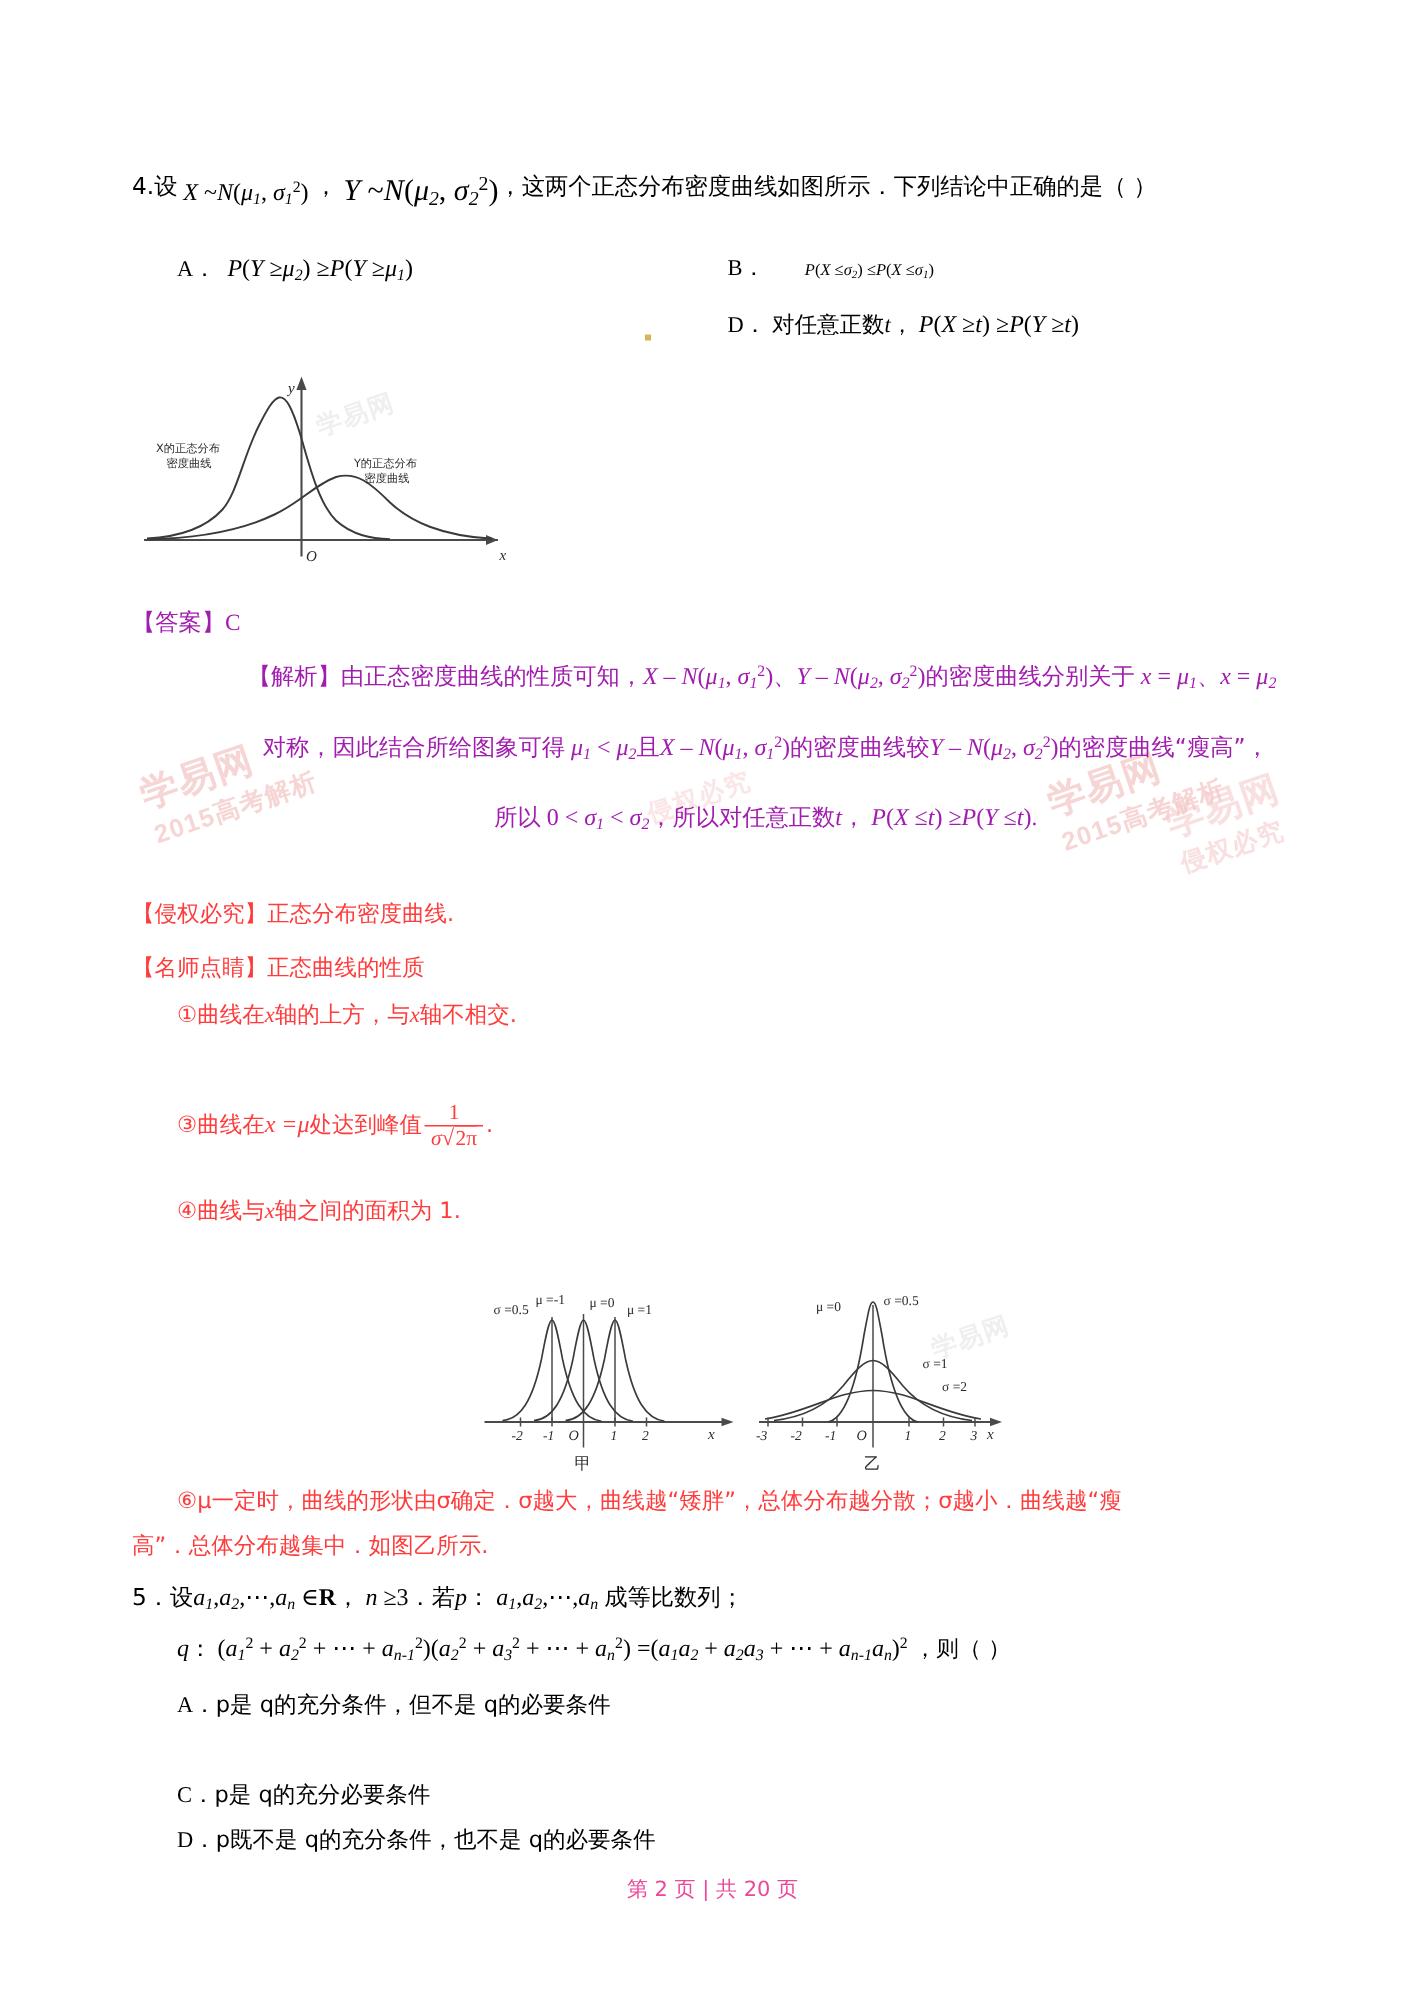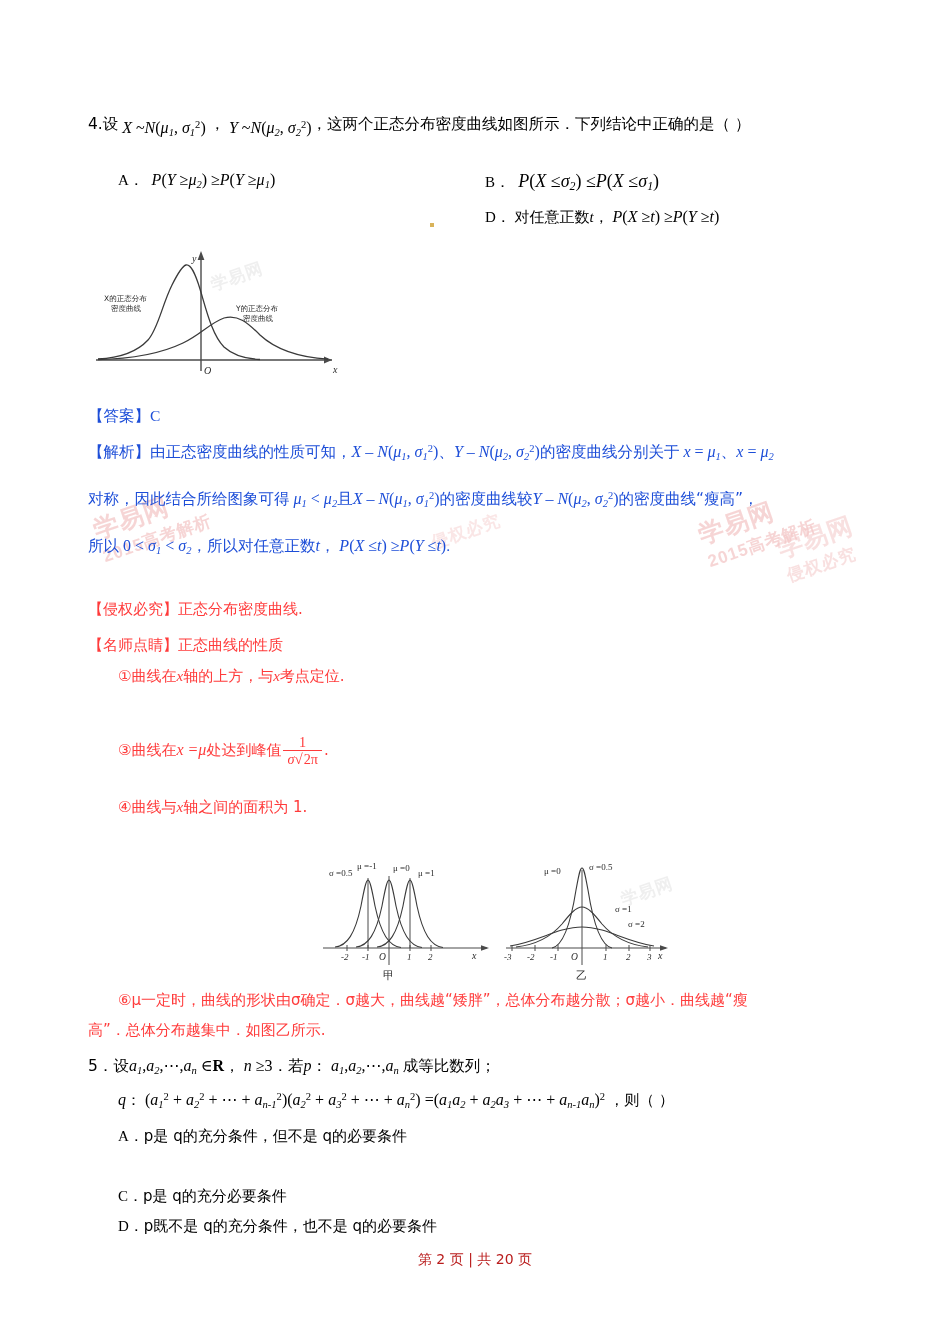--- a/index.html
+++ b/index.html
@@ -36,21 +36,21 @@
   .wm .sub { font-size: 17px; }
   .wm-row { display:block; }
   .wm-grey { color:#eeeeee; }
 
   
   .blk {
     position: absolute;
     line-height: 1.5;
   }
   .q-main { font-size: 15.5px; }
-  .red { color: #1d4ed8; }
+  .red { color: #a21caf; text-align: center; }
   .red-soft { color: #ff3b3b; }
   .mi { font-family: "Liberation Serif", serif; font-style: italic; }
   .up { font-family: "Liberation Serif", serif; font-style: normal; }
   .sub-s { font-size: .66em; vertical-align: -0.28em; font-style: italic;}
   .sup-s { font-size: .66em; vertical-align: 0.5em; font-style: normal;}
   .opt-label { font-family: "Liberation Serif", serif; }
   .han { font-family: "DejaVu Sans", "Liberation Sans", sans-serif; }
 
   .frac {
     display: inline-block;
@@ -64,21 +64,21 @@
   .frac .den { display:block; padding: 0 4px;}
 
   .sqrt { border-top: 1px solid currentColor; padding-left:1px;}
 
   
   .footer {
     position: absolute;
     width: 100%;
     text-align: center;
     font-size: 14px;
-    color: #b91c1c;
+    color: #ec4899;
   }
 
   svg { display: block; }
 </style>
 </head>
 <body>
 
 <div class="page">
 
   <div class="wm" style="left:95px; top:495px;">
@@ -102,34 +102,34 @@
   <div class="wm wm-grey" style="left:620px; top:880px; opacity:.9;">
     <span class="wm-row"><span class="sub">学易网</span></span>
   </div>
 
   <div class="blk q-main" style="left:88px; top:112px; width:830px;">
     <span class="han">4.</span><span class="han">设</span>
     <span style="display:inline-block; vertical-align:-4px; font-size:16px;">
       <i class="mi">X</i> <span class="up">~</span><i class="mi">N</i>(<i class="mi">μ</i><span class="sub-s">1</span>, <i class="mi">σ</i><span class="sub-s">1</span><span class="sup-s">2</span>)
     </span>
     <span class="han">，</span>
-    <span style="display:inline-block; vertical-align:-4px; font-size:16px;">
+    <span style="display:inline-block; vertical-align:-4px; font-size:20px;">
       <i class="mi">Y</i> <span class="up">~</span><i class="mi">N</i>(<i class="mi">μ</i><span class="sub-s">2</span>, <i class="mi">σ</i><span class="sub-s">2</span><span class="sup-s">2</span>)
     </span><span class="han">，这两个正态分布密度曲线如图所示．下列结论中正确的是（      ）</span>
   </div>
 
   <div class="blk" style="left:118px; top:168px; font-size:15px;">
     <span class="opt-label">A．</span>
     <span style="font-size:16px;">
       &nbsp;<i class="mi">P</i>(<i class="mi">Y</i> ≥<i class="mi">μ</i><span class="sub-s">2</span>) ≥<i class="mi">P</i>(<i class="mi">Y</i> ≥<i class="mi">μ</i><span class="sub-s">1</span>)
     </span>
   </div>
   <div class="blk" style="left:485px; top:168px; font-size:15px;">
     <span class="opt-label">B．</span>
-    <span style="font-size:18px;">
+    <span style="font-size:11px;margin-left:20px;">
       &nbsp;<i class="mi">P</i>(<i class="mi">X</i> ≤<i class="mi">σ</i><span class="sub-s">2</span>) ≤<i class="mi">P</i>(<i class="mi">X</i> ≤<i class="mi">σ</i><span class="sub-s">1</span>)
     </span>
   </div>
 
   <div style="position:absolute; left:430px; top:223px; width:4px; height:4px; background:#d9b35a;"></div>
   <div class="blk" style="left:485px; top:205px; font-size:15px;">
     <span class="opt-label">D．</span>
     <span class="han">对任意正数</span><i class="mi">t</i><span class="han">，</span>
     <span style="font-size:16px;margin-top:28px;">
       <i class="mi">P</i>(<i class="mi">X</i> ≥<i class="mi">t</i>) ≥<i class="mi">P</i>(<i class="mi">Y</i> ≥<i class="mi">t</i>)
@@ -179,21 +179,21 @@
 
   <div class="blk red-soft" style="left:88px; top:598px; font-size:15px;">
     <span class="han">【侵权必究】</span><span class="han">正态分布密度曲线.</span>
   </div>
 
   <div class="blk red-soft" style="left:88px; top:634px; font-size:15px;">
     <span class="han">【名师点睛】</span><span class="han">正态曲线的性质</span>
   </div>
 
   <div class="blk red-soft" style="left:118px; top:665px; font-size:15px;">
-    <span class="han">①</span><span class="han">曲线在</span><i class="mi" style="font-size:15px;">x</i><span class="han">轴的上方，与</span><i class="mi" style="font-size:15px;">x</i><span class="han">考点定位.</span>
+    <span class="han">①</span><span class="han">曲线在</span><i class="mi" style="font-size:15px;">x</i><span class="han">轴的上方，与</span><i class="mi" style="font-size:15px;">x</i><span class="han">轴不相交.</span>
   </div>
 
 
   <div class="blk red-soft" style="left:118px; top:735px; font-size:15px;">
     <span class="han">③</span><span class="han">曲线在</span><span class="mi" style="font-size:16px;">x =μ</span><span class="han">处达到峰值</span><span class="frac"><span class="num">1</span><span class="den"><i class="mi">σ</i><span style="font-size:1.05em;">√</span><span class="sqrt">2π</span></span></span><span class="han">.</span>
   </div>
 
   <div class="blk red-soft" style="left:118px; top:796px; font-size:15px;">
     <span class="han">④</span><span class="han">曲线与</span><i class="mi" style="font-size:15px;">x</i><span class="han">轴之间的面积为 1.</span>
   </div>

